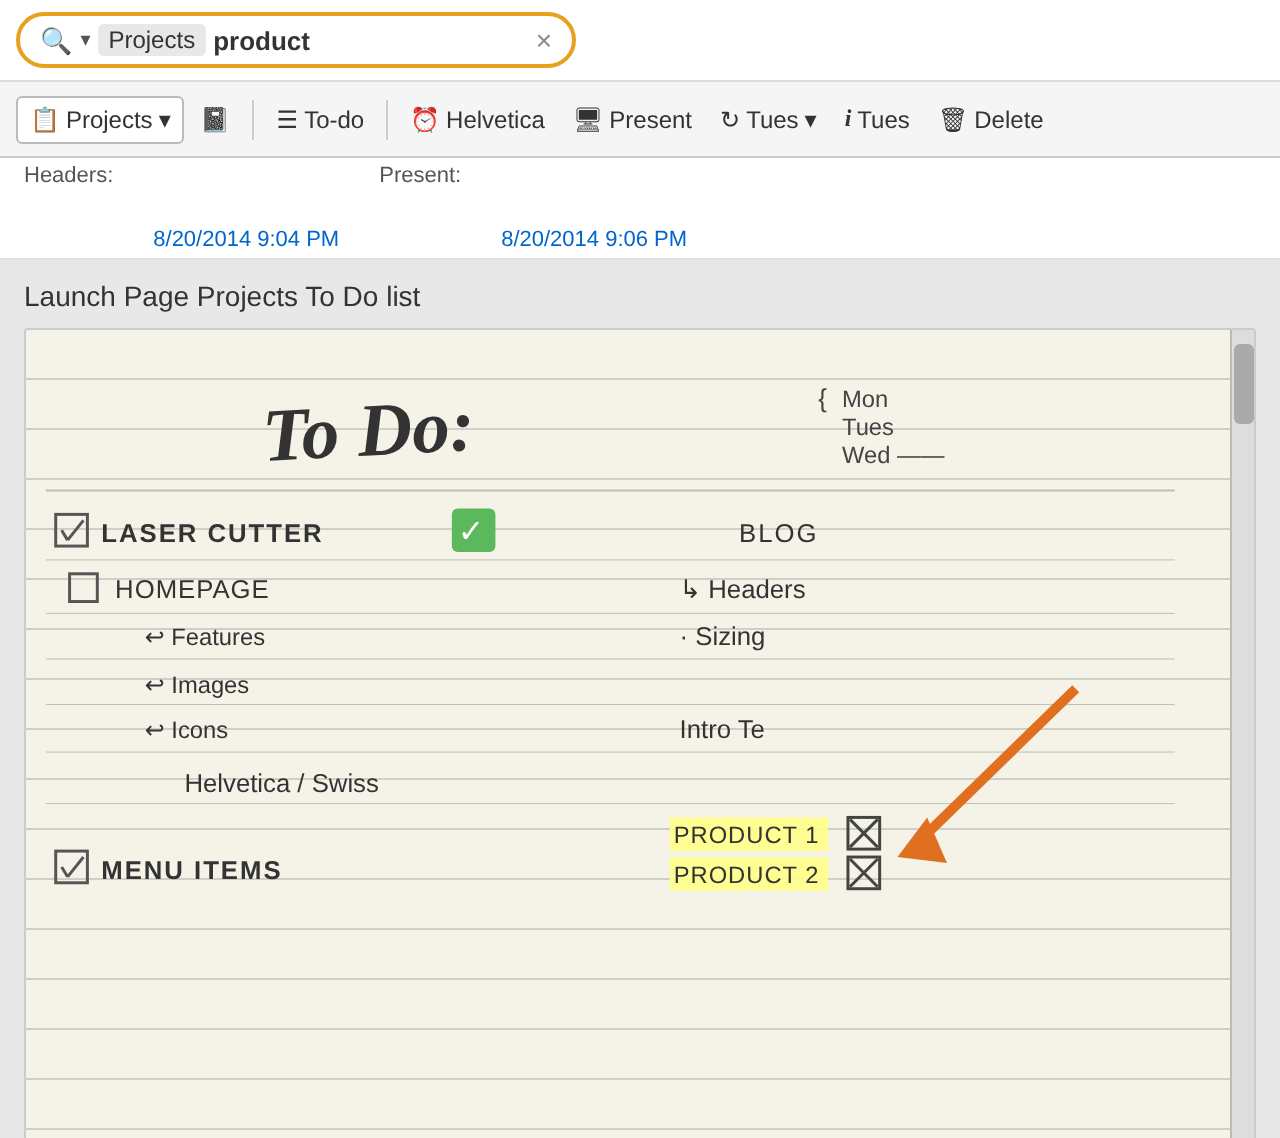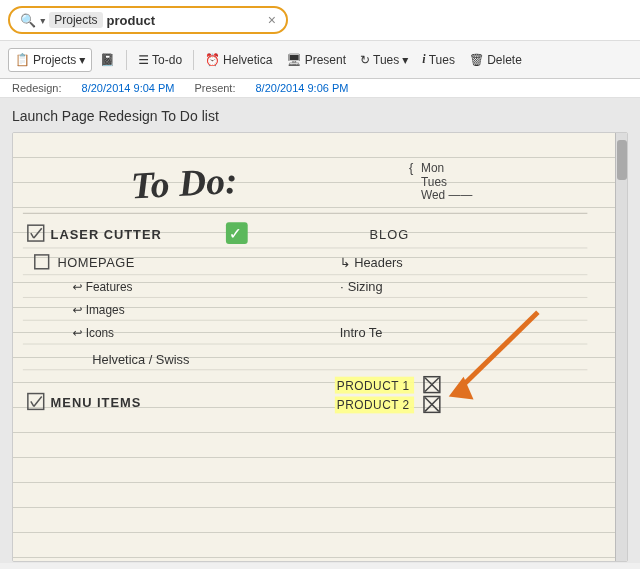--- a/index.html
+++ b/index.html
@@ -94,20 +94,21 @@
       padding: 3px 12px;
       font-size: 11px;
       color: #555;
       border-bottom: 1px solid #e0e0e0;
       display: flex;
       gap: 20px;
     }
     .metadata-bar .date-link {
       color: #0066cc;
       text-decoration: none;
+      margin-top: 32px;
     }
 
     
     .main-content {
       background: #e8e8e8;
       padding: 10px 12px;
       height: calc(569px - 38px - 28px - 38px);
     }
     .note-title {
       font-size: 14px;
@@ -222,28 +223,28 @@
     <span>Tues</span>
   </div>
 
   <div class="toolbar-item">
     <span>🗑</span>
     <span>Delete</span>
   </div>
 </div>
 
 <div class="metadata-bar">
-  <span>Redesign:</span>
+  <span>Headers:</span>
   <a class="date-link">8/20/2014 9:04 PM</a>
   <span>Present:</span>
   <a class="date-link">8/20/2014 9:06 PM</a>
 </div>
 
 <div class="main-content">
-  <div class="note-title">Launch Page Redesign To Do list</div>
+  <div class="note-title">Launch Page Projects To Do list</div>
 
   <div class="note-paper">
     <div class="sketch-area">
 
       <svg class="sketch-svg" viewBox="0 0 620 430" xmlns="http://www.w3.org/2000/svg">
 
         <text x="120" y="65" font-family="Georgia, serif" font-size="38" font-style="italic" fill="#333" font-weight="bold" transform="rotate(-3, 120, 65)">To Do:</text>
 
         <text x="400" y="38" font-family="Arial" font-size="13" fill="#444">{</text>
         <text x="412" y="38" font-family="Arial" font-size="12" fill="#444">Mon</text>

